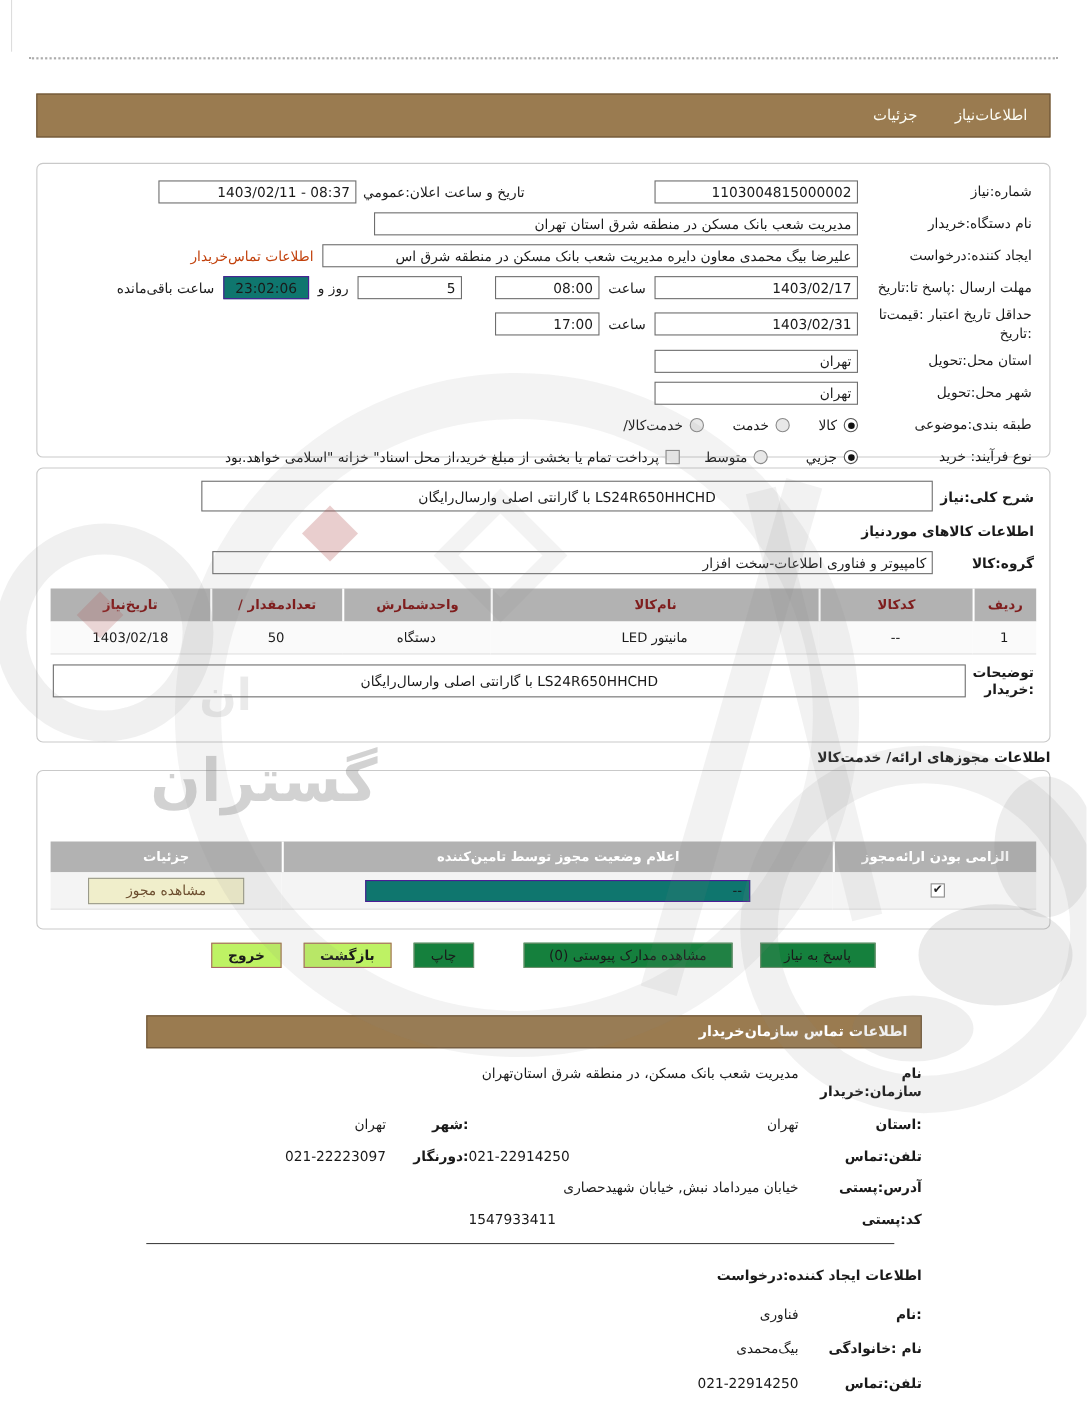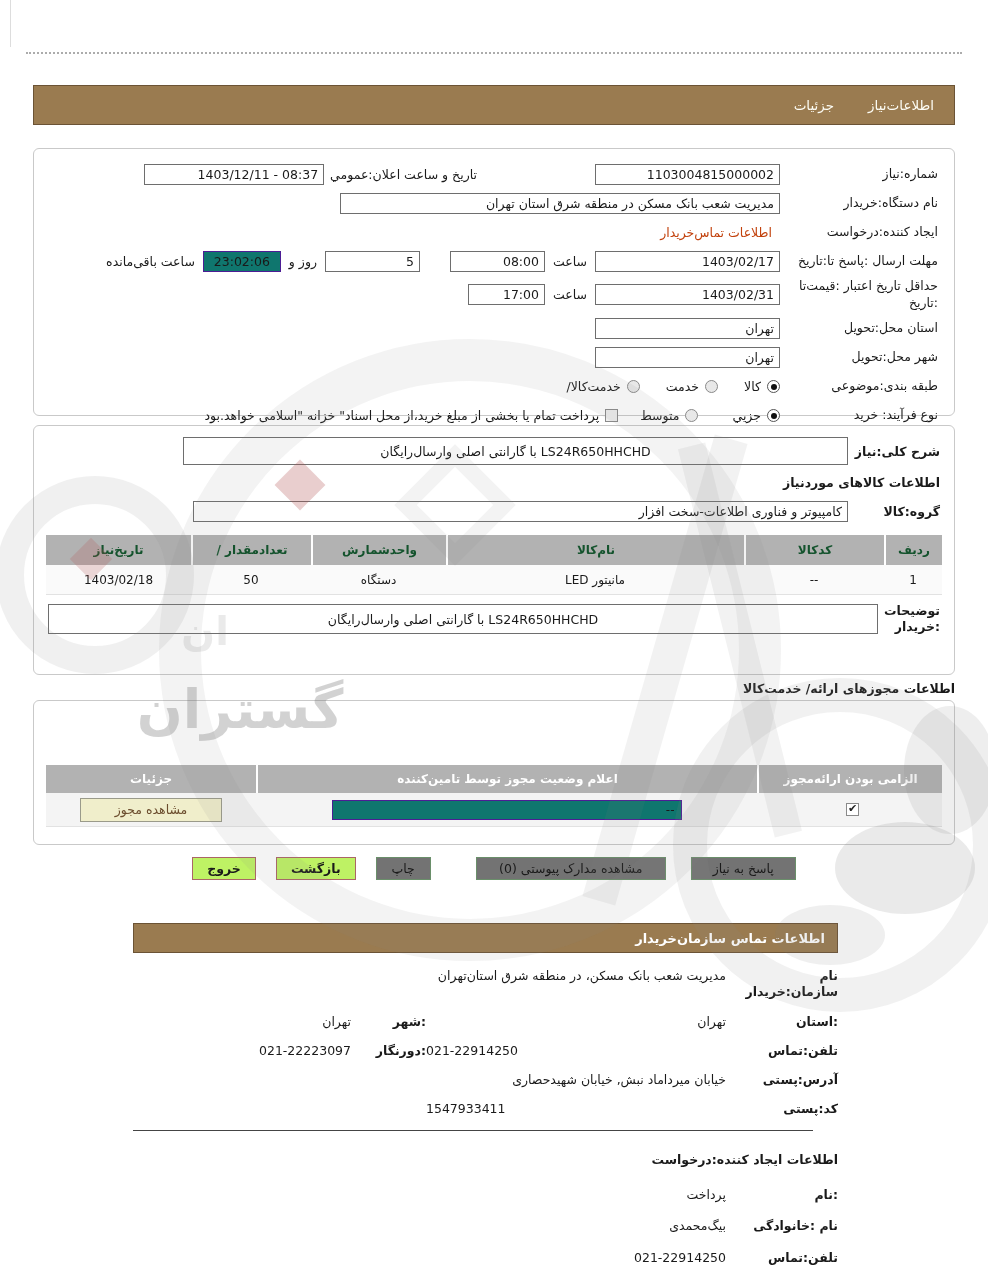--- a/index.html
+++ b/index.html
@@ -39,21 +39,21 @@
   .radio.sel{background:#fff;border:1px solid #555;position:relative;}
   .radio.sel::after{content:"";position:absolute;top:2.5px;left:2.5px;width:6px;height:6px;
          border-radius:50%;background:#111;}
   .chk{width:13px;height:13px;border:1px solid #8a8a8a;background:#eee;box-sizing:border-box;flex:none;margin-left:6px;}
   .chk.checked{background:#fff;position:relative;}
   .chk.checked::after{content:"\2714";position:absolute;top:-2px;left:1px;font-size:11px;color:#222;}
 
   
   .tbl{margin:12px 6px 8px 6px;}
   .thead,.trow{display:flex;}
-  .thead .c{background:#b2b2b2;color:#14532d;font-weight:bold;font-size:12px;height:30px;
+  .thead .c{background:#b2b2b2;color:#7f1d1d;font-weight:bold;font-size:12px;height:30px;
             display:flex;align-items:center;justify-content:center;border-left:2px solid #fff;box-sizing:border-box;}
   .thead .c:last-child{border-left:none;}
   .trow .c{height:30px;display:flex;align-items:center;justify-content:center;font-size:12px;
            background:#fafafa;border-bottom:1px solid #e2e2e2;box-sizing:border-box;}
   .c.w-row{width:58px;flex:none;}
   .c.w-code{width:140px;flex:none;}
   .c.w-name{flex:1;}
   .c.w-unit{width:135px;flex:none;}
   .c.w-qty{width:120px;flex:none;}
   .c.w-date{width:145px;flex:none;}
@@ -69,21 +69,21 @@
         font-size:12.5px;display:flex;align-items:center;justify-content:center;cursor:pointer;}
 
   
   .free-head{position:absolute;right:33px;font-size:12.5px;font-weight:bold;}
 
   
   .actions{position:absolute;top:857px;left:0;right:0;display:flex;justify-content:center;
            align-items:center;}
   .abtn{height:23px;box-sizing:border-box;border:1px solid #555;display:flex;align-items:center;
         justify-content:center;font-size:12.5px;padding:0 14px;cursor:pointer;white-space:nowrap;}
-  .abtn.green{background:#737373;border-color:#6a8f6a;}
+  .abtn.green{background:#15803d;border-color:#6a8f6a;}
   .abtn.pink{background:#bef264;border-color:#a66;font-weight:bold;}
 
   
   .bar2{position:absolute;top:923px;right:150px;width:705px;height:30px;background:#9a7b50;
         border:1px solid #6b5335;box-sizing:border-box;color:#fff;font-weight:bold;font-size:13px;
         display:flex;align-items:center;padding:0 12px;}
   .contact{position:absolute;top:968px;right:150px;width:705px;font-size:12.5px;}
   .crow{display:flex;align-items:flex-start;margin:0 0 13px 0;line-height:1.3;}
   .clbl{width:112px;flex:none;font-weight:bold;}
   .cval{width:300px;}
@@ -111,46 +111,47 @@
       <span class="tab">اطلاعات‌نیاز</span>
       <span class="tab">جزئیات</span>
     </div>
 
     <div class="box" id="box1">
       <div class="row">
         <span class="lbl lblcol">شماره:نیاز</span>
         <span class="inp num" style="width:185px;justify-content:flex-end;">1103004815000002</span>
         <span class="sp" style="width:118px;"></span>
         <span class="lbl" style="margin-left:6px;">تاریخ و ساعت اعلان:عمومي</span>
-        <span class="inp num" style="width:180px;justify-content:flex-end;">1403/12/11 - 08:37</span>
+        <span class="inp num" style="width:180px;justify-content:flex-end;">1403/02/11 - 08:37</span>
       </div>
       <div class="row">
         <span class="lbl lblcol">نام دستگاه:خریدار</span>
         <span class="inp" style="width:440px;">مدیریت شعب بانک مسکن در منطقه شرق استان تهران</span>
       </div>
       <div class="row">
         <span class="lbl lblcol">ایجاد کننده:درخواست</span>
+        <span class="inp" style="width:487px;">علیرضا بیگ محمدی معاون دایره مدیریت شعب بانک مسکن در منطقه شرق اس</span>
         <span class="link">اطلاعات تماس‌خریدار</span>
       </div>
       <div class="row">
         <span class="lbl lblcol">مهلت ارسال :پاسخ تا:تاریخ</span>
         <span class="inp num" style="width:185px;justify-content:flex-end;">1403/02/17</span>
         <span class="lbl" style="margin:0 8px;">ساعت</span>
         <span class="inp num" style="width:95px;justify-content:flex-end;">08:00</span>
         <span class="sp" style="width:30px;"></span>
         <span class="inp num" style="width:95px;justify-content:flex-end;">5</span>
         <span class="lbl" style="margin:0 8px;">روز و</span>
         <span class="inp cream num center" style="width:78px;">23:02:06</span>
         <span class="lbl" style="margin-right:8px;">ساعت باقی‌مانده</span>
       </div>
       <div class="row">
         <span class="lbl lblcol">حداقل تاریخ اعتبار :قیمت‌تا :تاریخ</span>
         <span class="inp num" style="width:185px;justify-content:flex-end;">1403/02/31</span>
         <span class="lbl" style="margin:0 8px;">ساعت</span>
-        <span class="inp num" style="width:77px;justify-content:flex-end;">17:00</span>
+        <span class="inp num" style="width:95px;justify-content:flex-end;">17:00</span>
       </div>
       <div class="row">
         <span class="lbl lblcol">استان محل:تحویل</span>
         <span class="inp" style="width:185px;">تهران</span>
       </div>
       <div class="row">
         <span class="lbl lblcol">شهر محل:تحویل</span>
         <span class="inp" style="width:185px;">تهران</span>
       </div>
       <div class="row">
@@ -268,21 +269,21 @@
         <span class="cval num">1547933411</span>
       </div>
     </div>
 
     <div class="hr2"></div>
 
     <div class="req">
       <div class="req-head">اطلاعات ایجاد کننده:درخواست</div>
       <div class="crow">
         <span class="clbl">:نام</span>
-        <span class="rval">پرداخت</span>
+        <span class="rval">فناوری</span>
       </div>
       <div class="crow">
         <span class="clbl">نام :خانوادگی</span>
         <span class="rval">بیگ‌محمدی</span>
       </div>
       <div class="crow">
         <span class="clbl">تلفن:تماس</span>
         <span class="rval num" style="text-align:right;">021-22914250</span>
       </div>
     </div>

